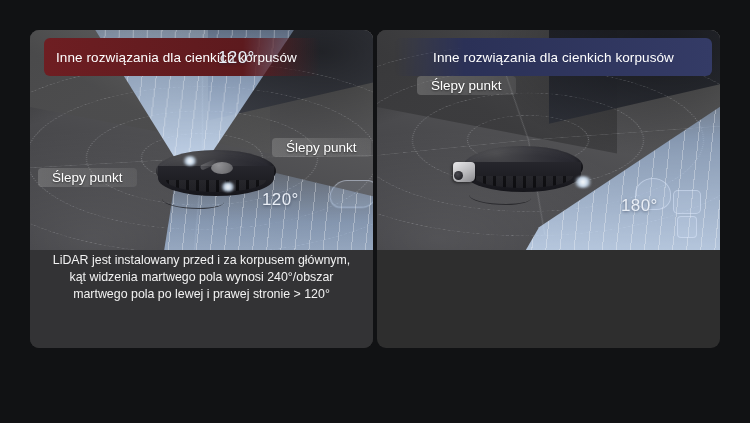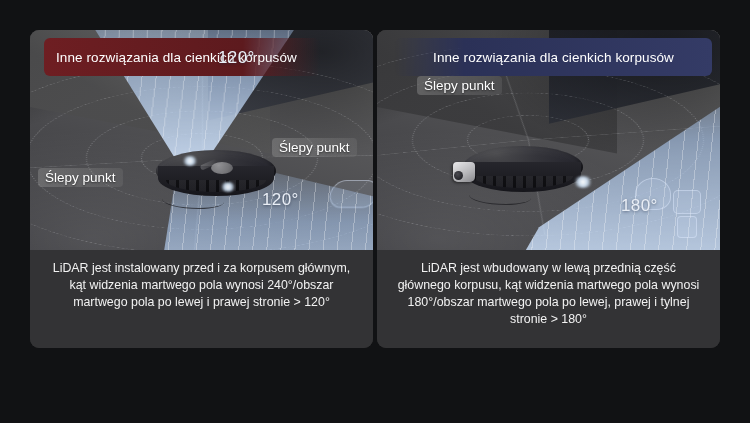--- a/index.html
+++ b/index.html
@@ -283,21 +283,21 @@
     justify-content: center;
     background: linear-gradient(90deg, rgba(36,41,70,0) 0%, #2b3157 22%, #343b66 100%);
   }
 
   
   .pill {
     position: absolute;
     color: #ffffff;
     font-size: 13.5px;
     white-space: nowrap;
-    padding: 2px 7px;
+    padding: 2px 14px;
     border-radius: 4px;
     background: linear-gradient(90deg, rgba(150,150,150,.42), rgba(150,150,150,.18));
     text-shadow: 0 1px 2px rgba(0,0,0,.55);
   }
 
   
   .angle {
     position: absolute;
     color: #e9eef6;
     font-size: 17px;
@@ -306,21 +306,21 @@
   }
 
   
   .caption {
     flex: 1;
     background: #333335;
     color: #f2f2f2;
     font-size: 12.4px;
     line-height: 17px;
     text-align: center;
-    padding: 10px 22px 0 22px;
+    padding: 2px 22px 0 22px;
     box-sizing: border-box;
   }
   .caption.right-pad { padding-left: 18px; padding-right: 18px; }
 </style>
 </head>
 <body style="background: rgb(17, 18, 20);">
 
 <div id="stage">
 
   <div id="comparison">
@@ -416,17 +416,16 @@
         </div>
         <div class="emitter" style="left:196px;top:146px;width:20px;height:12px"></div>
 
         <div class="badge right">Inne rozwiązania dla cienkich korpusów</div>
 
         <div class="pill" style="left:40px;top:46px">Ślepy punkt</div>
 
         <div class="angle" style="left:244px;top:166px">180°</div>
       </div>
 
-      <div class="caption right-pad">LiDAR jest wbudowany w lewą przednią część głównego korpusu, kąt widzenia martwego pola wynosi 180°/obszar martwego pola po lewej, prawej i tylnej stronie &gt; 180°</div>
     </div>
 
   </div>
 </div>
 
 </body></html>

